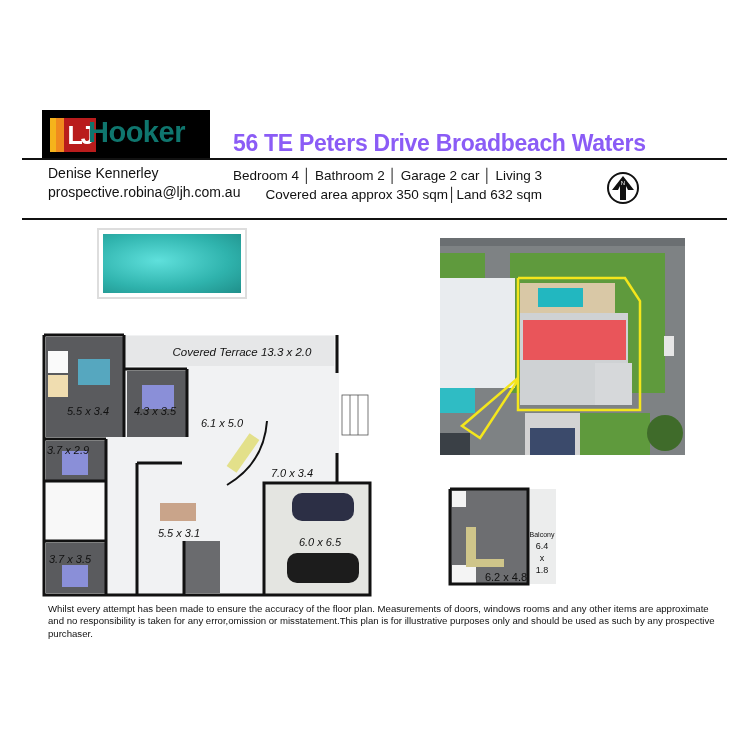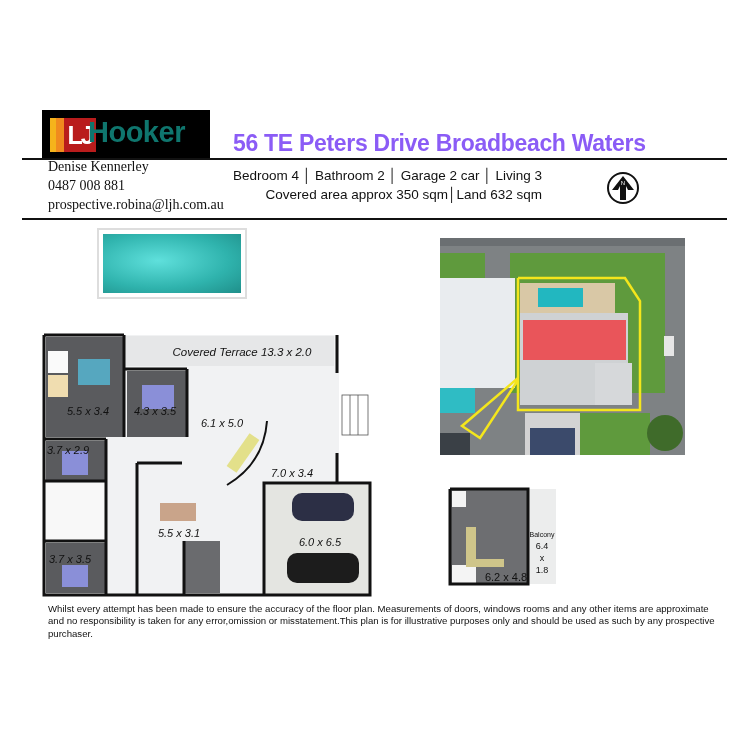--- a/index.html
+++ b/index.html
@@ -11,21 +11,21 @@
   .logo .bar2 { position: absolute; left: 14px; top: 8px; width: 10px; height: 34px; background: #f08a1e; }
   .logo .lj { position: absolute; left: 22px; top: 8px; width: 32px; height: 34px; background: #b91c1c;
               color: #fff; font-weight: bold; font-size: 25px; line-height: 34px; text-align: center; letter-spacing: -2px; }
   .logo .hooker { position: absolute; left: 46px; top: 6px; color: #0f766e; font-size: 29px; font-weight: bold; letter-spacing: -0.5px; }
 
   .title { position: absolute; left: 233px; top: 130px; font-size: 23px; font-weight: bold; color: #8b5cf6; letter-spacing: -0.3px; }
   .hr { position: absolute; left: 22px; width: 705px; height: 2px; background: #111; }
   .hr.top { top: 158px; }
   .hr.bottom { top: 218px; height: 2px; }
 
-  .agent { position: absolute; left: 48px; top: 157px; font-size: 14px; line-height: 19px; font-family: Liberation Serif, serif; }
+  .agent { position: absolute; left: 48px; top: 164px; font-size: 14px; line-height: 19px; }
   .specs { position: absolute; left: 233px; top: 166px; font-size: 13.5px; line-height: 19px; text-align: right; }
   .compass { position: absolute; left: 607px; top: 172px; width: 32px; height: 32px; border: 2px solid #111; border-radius: 50%; }
 
   .pool { position: absolute; left: 97px; top: 228px; width: 150px; height: 71px; border: 2px solid #ddd; background: #fff; padding: 4px; }
   .pool .water { width: 100%; height: 100%; background: radial-gradient(ellipse at 40% 45%, #5fe0dc 0%, #2fb3ad 60%, #1f8f8a 100%); }
 
   .floorplan { position: absolute; left: 42px; top: 333px; width: 330px; height: 264px; font-style: italic; }
 
   .aerial { position: absolute; left: 440px; top: 238px; width: 245px; height: 217px; background: #8a8e90; overflow: hidden; }
 
@@ -41,21 +41,20 @@
   <div class="bar2"></div>
   <div class="lj">LJ</div>
   <div class="hooker">Hooker</div>
 </div>
 
 <div class="title">56 TE Peters Drive Broadbeach Waters</div>
 <div class="hr top"></div>
 
 <div class="agent">
   <div>Denise Kennerley</div>
-  <div>0487 008 881</div>
   <div>prospective.robina@ljh.com.au</div>
 </div>
 
 <div class="specs">
   <div>Bedroom 4 │ Bathroom 2 │ Garage 2 car │ Living 3</div>
   <div>Covered area approx 350 sqm│Land 632 sqm</div>
 </div>
 
 <div class="compass">
   <svg width="28" height="28" viewBox="0 0 28 28">

